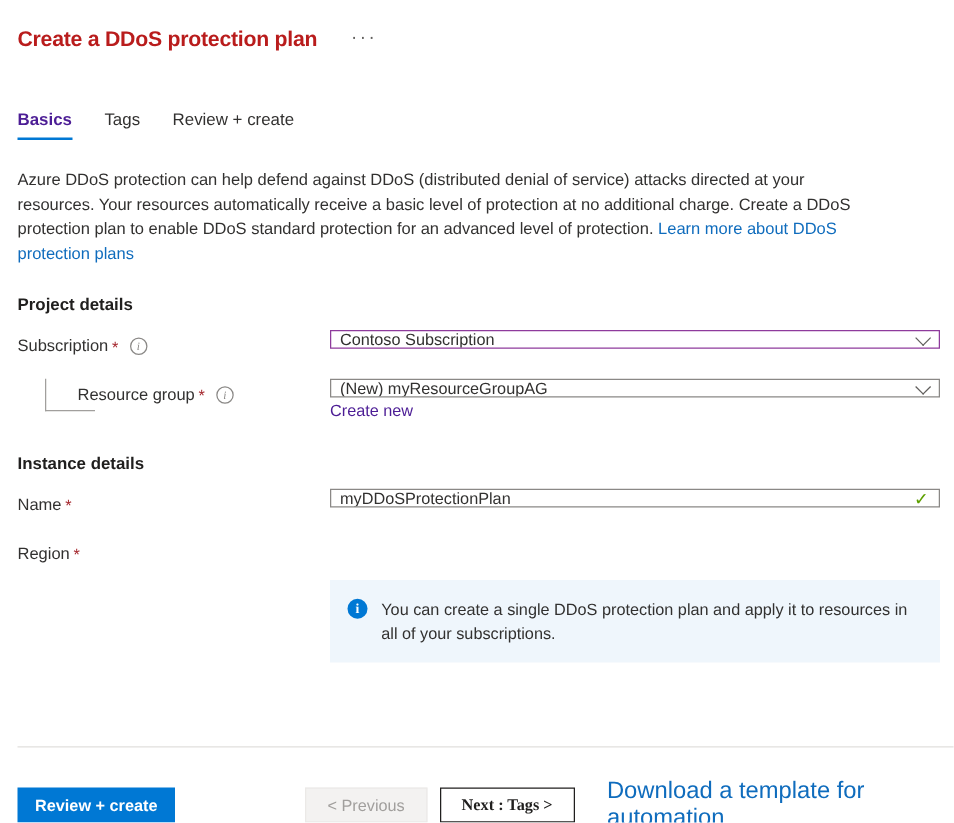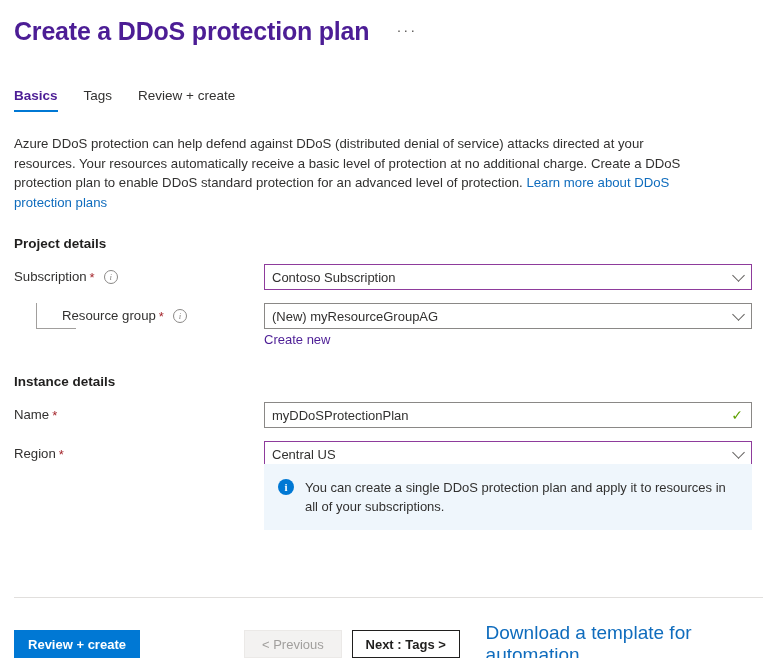--- a/index.html
+++ b/index.html
@@ -20,23 +20,23 @@
   }
 
   
   .page-header {
     display: flex;
     align-items: center;
     padding: 12px 0 0 14px;
     height: 52px;
   }
   .page-title {
-    font-size: 25px;
-    font-weight: bold;
-    color: #4c1d95;
+    font-size: 17px;
+    font-weight: bold;
+    color: #b91c1c;
     letter-spacing: -0.2px;
     line-height: 1.1;
     white-space: nowrap;
   }
   .ellipsis-menu {
     margin-left: 24px;
     color: #605e5c;
     font-size: 15px;
     letter-spacing: 2px;
     line-height: 1;
@@ -133,21 +133,21 @@
     line-height: 1;
     cursor: pointer;
     flex: 0 0 auto;
   }
 
   .field-col { flex: 0 0 488px; width: 488px; }
 
   .control {
     position: relative;
     width: 488px;
-    height: 26px;
+    height: 15px;
     border: 1px solid #8a8886;
     background: #ffffff;
     display: flex;
     align-items: center;
     padding: 0 28px 0 7px;
     font-size: 13px;
     color: #323130;
     cursor: pointer;
     overflow: hidden;
     white-space: nowrap;
@@ -277,20 +277,21 @@
     width: 105px;
     margin-left: 104px;
   }
   .btn-secondary {
     background: #ffffff;
     color: #201f1e;
     border: 1px solid #201f1e;
     font-weight: bold;
     width: 116px;
     margin-left: 10px;
+    font-family: Liberation Serif, serif;
   }
   .footer-link {
     margin-left: 26px;
     font-size: 19px;
     color: #0f6cbd;
     text-decoration: none;
     cursor: pointer;
   }
 </style>
 </head>
@@ -359,26 +360,20 @@
         <span class="checkmark">✓</span>
       </div>
     </div>
   </div>
 
   <div class="form-row" style="margin-top:13px;">
     <div class="form-label">
       <span>Region</span>
       <span class="req-star">*</span>
     </div>
-    <div class="field-col">
-      <div class="control modified">
-        <span class="value">Central US</span>
-        <span class="chevron"></span>
-      </div>
-    </div>
   </div>
 
 </div>
 
 <div class="info-banner">
   <div class="banner-icon">i</div>
   <div class="banner-text">You can create a single DDoS protection plan and apply it to resources in all of your subscriptions.</div>
 </div>
 
 <div class="footer-divider"></div>

